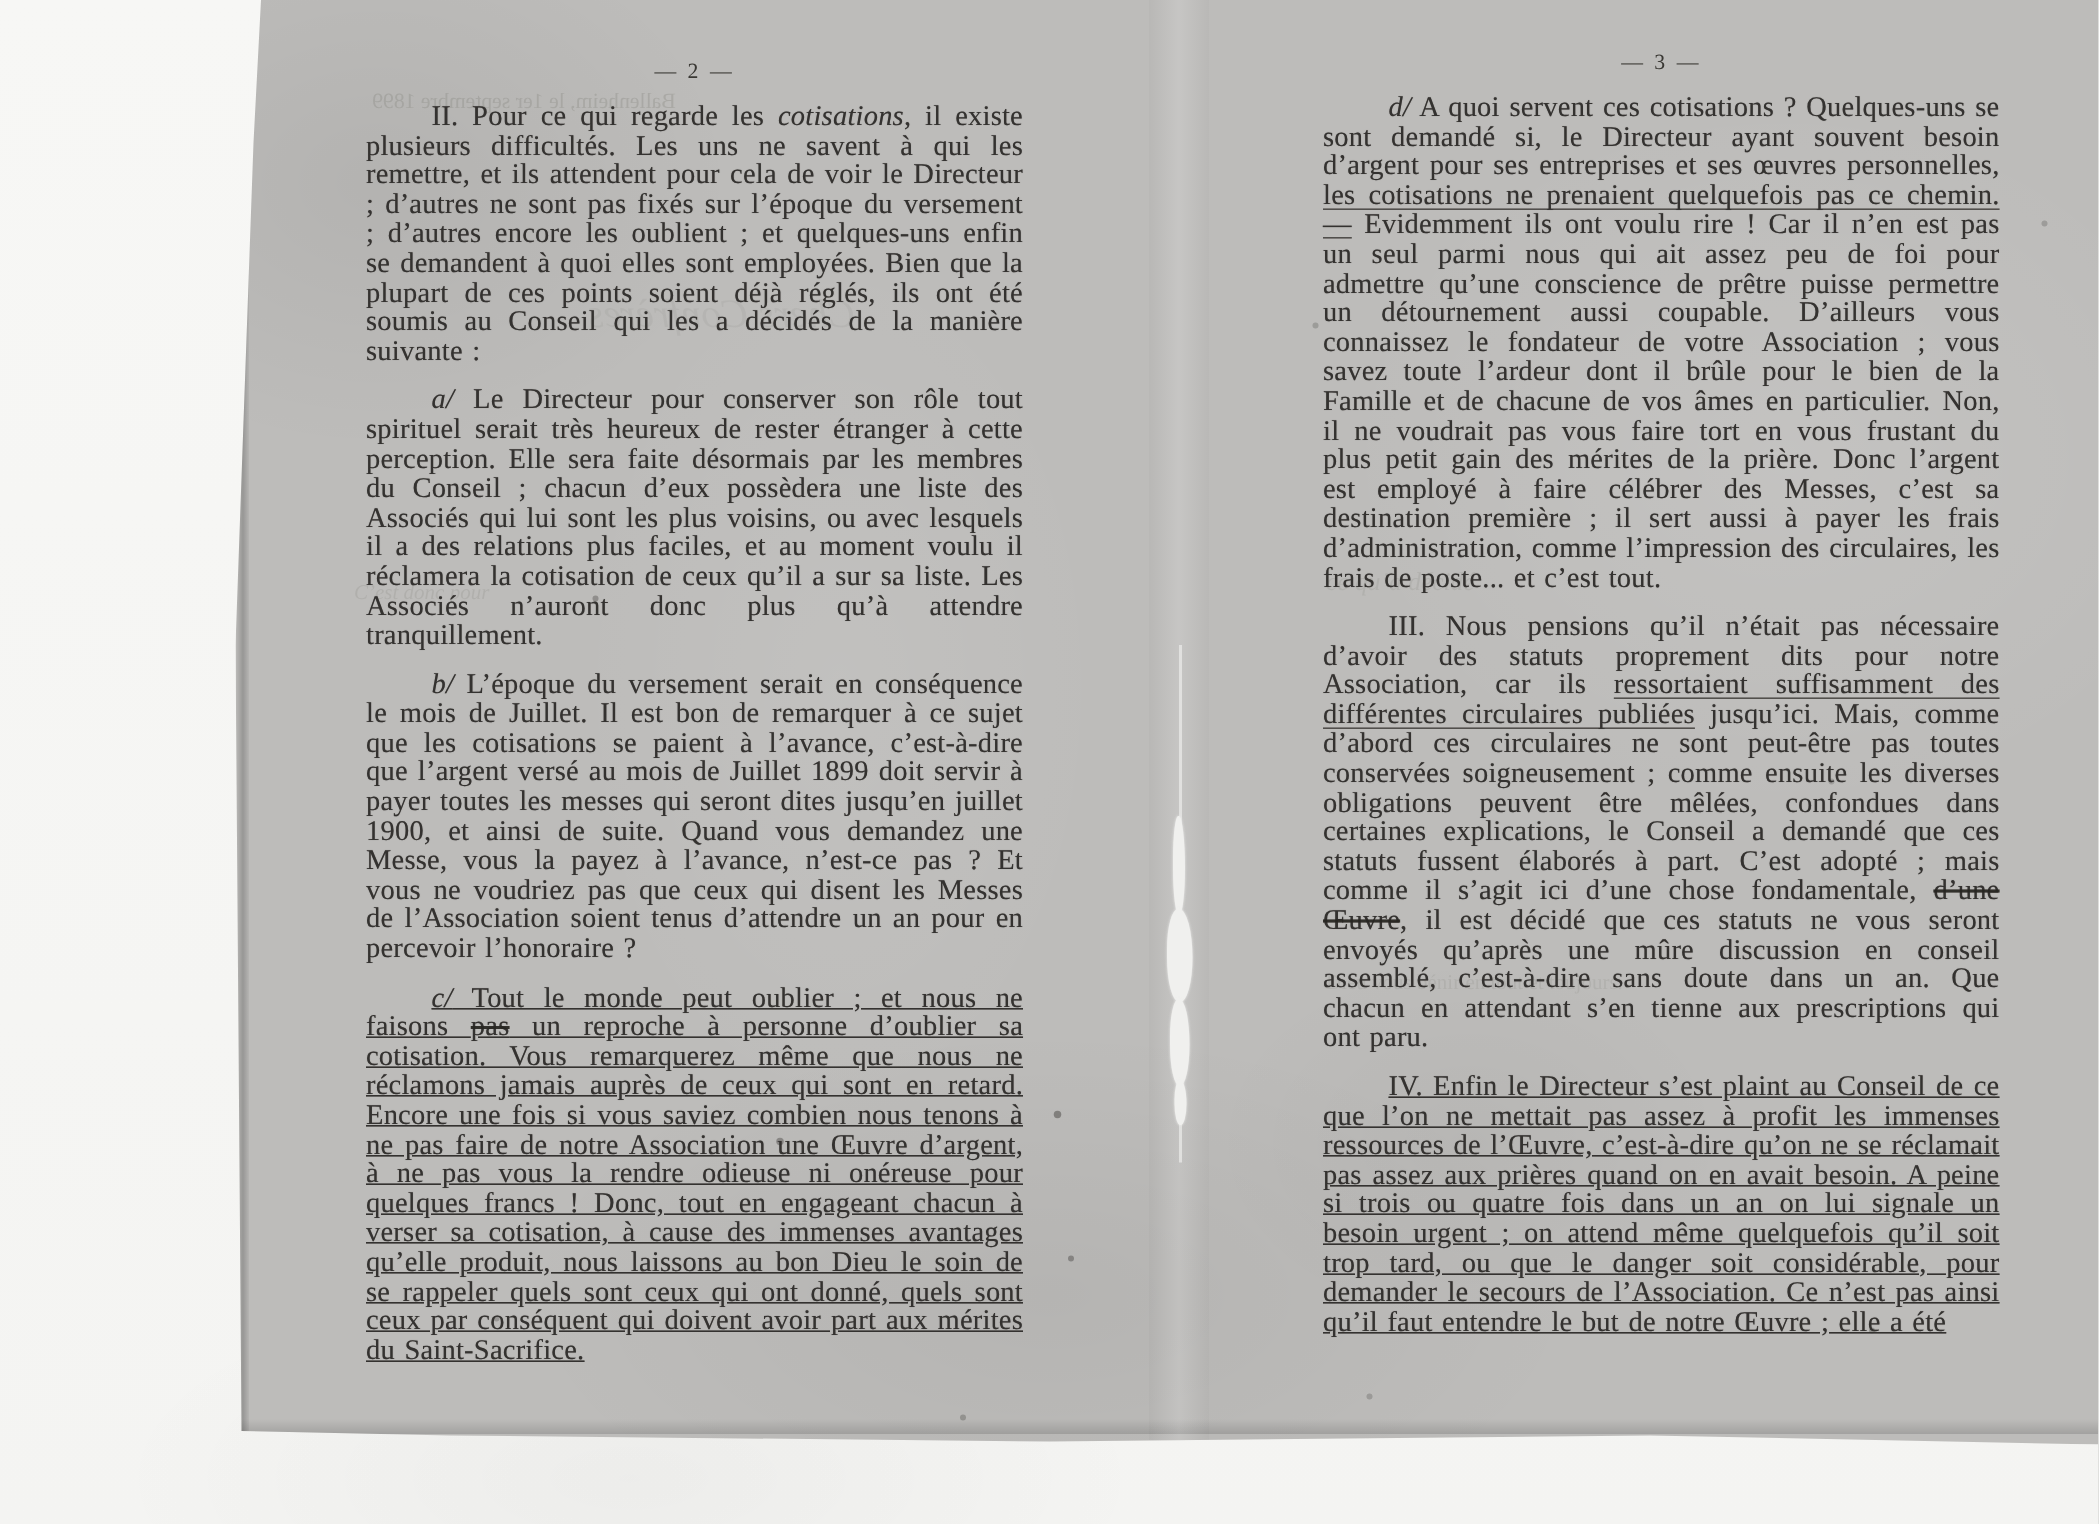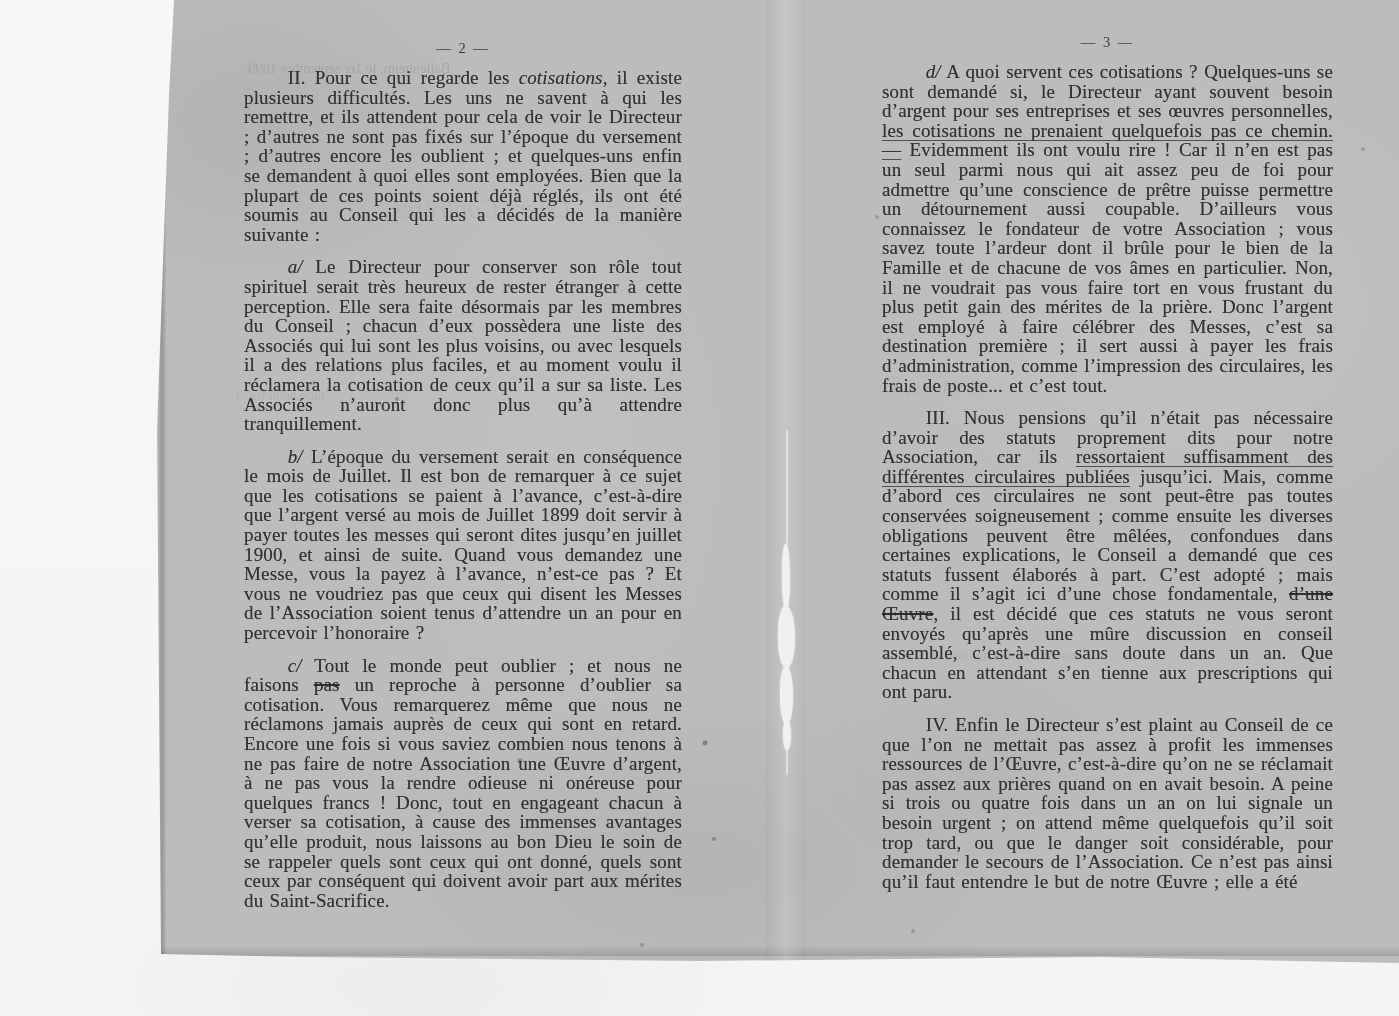--- a/index.html
+++ b/index.html
@@ -75,21 +75,21 @@
     margin-bottom:11px;color:#3a3834;
   }
   .column{
     font-size:19px;line-height:19.6px;
     text-align:justify;
     word-spacing:1.4px;letter-spacing:0.15px;
     hyphens:auto;
     text-shadow:0 0 0.5px rgba(52,50,46,0.55);
   }
   .para{margin:0 0 13px 0;text-indent:2.3em;}
-  .para:last-child{margin-bottom:0;}
+  .para:last-child{margin-bottom:0;text-decoration:underline;}
   .italic{font-style:italic;}
   .strike{
     text-decoration:line-through;
     text-decoration-thickness:2.2px;
     text-decoration-color:rgba(38,36,32,0.85);
   }
   .underline{
     text-decoration:underline;
     text-decoration-thickness:1.2px;
     text-underline-offset:3px;

